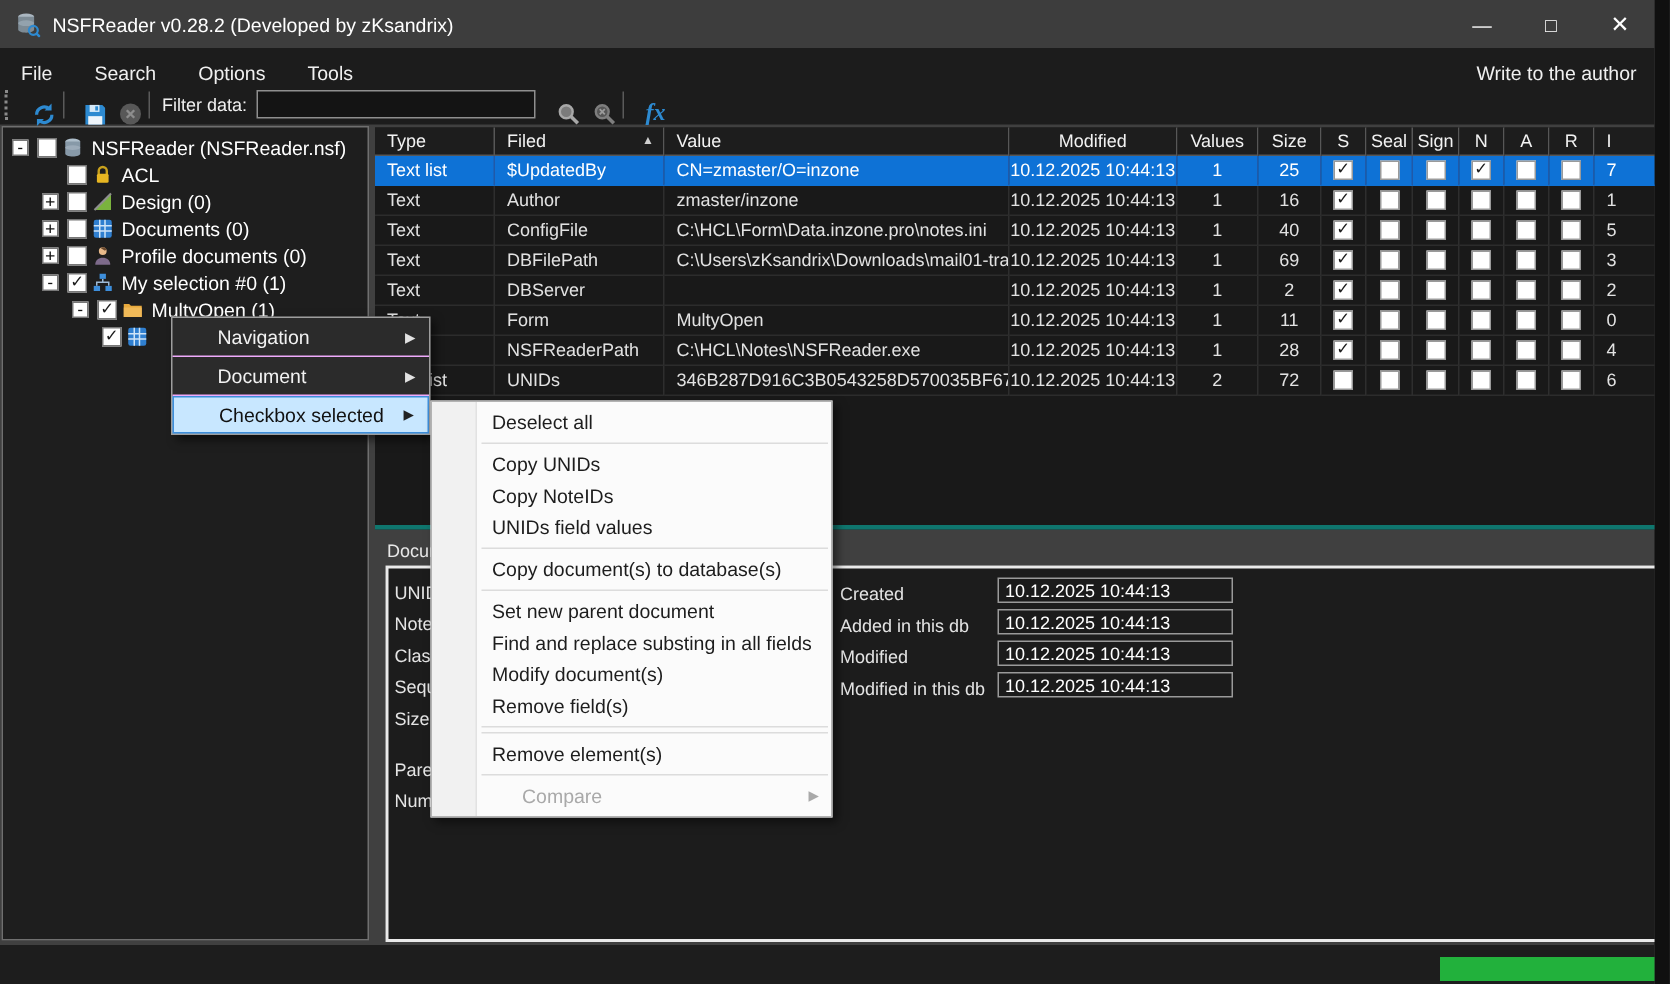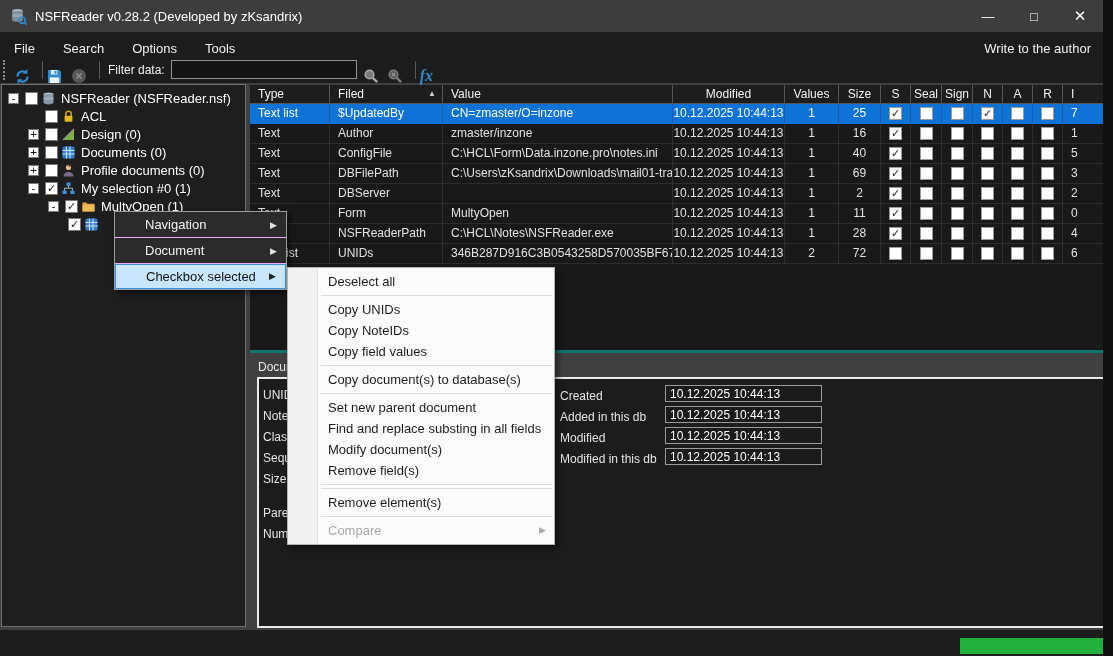--- a/index.html
+++ b/index.html
@@ -20,21 +20,21 @@
   .menubar{position:absolute;left:0;top:32px;width:100%;height:24px;background:#1c1c1c;
            display:flex;align-items:flex-end;font-size:13px;}
   .menubar .mitem{padding:0 14px;color:#f0f0f0;}
   .menubar .mitem:first-child{padding-left:14px;}
   .menubar .mright{margin-left:auto;padding-right:12px;color:#f0f0f0;}
 
   
   .toolbar{position:absolute;left:0;top:56px;width:100%;height:27px;background:#1c1c1c;
            border-bottom:1px solid #3f3f3f;display:flex;align-items:center;font-size:12px;}
   .grip{width:3px;height:20px;border-left:2px dotted #8a8a8a;margin:0 6px 0 3px;}
-  .tbtn{display:flex;align-items:center;justify-content:flex-start;width:24px;height:22px;margin-top:13px;}
+  .tbtn{display:flex;align-items:center;justify-content:flex-end;width:24px;height:22px;margin-top:13px;}
   .tsep{width:1px;height:18px;background:#5a5a5a;margin:0 4px;}
   .filterlabel{color:#f0f0f0;margin:0 6px 0 4px;}
   .filterinput{width:178px;height:17px;background:#141414;border:1px solid #8f8f8f;
                color:#fff;font-size:12px;padding:0 3px;outline:none;}
   .fx{font-family:"Liberation Serif","DejaVu Serif",serif;font-style:italic;font-weight:bold;
       font-size:16px;color:#2d8ad1;}
 
   
   .treepanel{position:absolute;left:1px;top:84px;width:245px;height:543px;background:#1e1e1e;
              border:1px solid #6f6f6f;padding-top:4px;box-sizing:border-box;}
@@ -94,21 +94,21 @@
 
   
   .smenu{position:absolute;left:287px;top:267px;width:268px;background:#fbfbfb;z-index:60;
          border:1px solid #b3b3b3;box-sizing:border-box;padding:3px 0;
          box-shadow:3px 3px 6px rgba(0,0,0,.5);}
   .smenu .gutter{position:absolute;left:0;top:0;bottom:0;width:29px;background:#f1f1f1;
                  border-right:1px solid #e2e2e2;}
   .sitem{position:relative;height:21px;line-height:21px;padding-left:40px;font-size:13px;
          color:#1d1d1d;white-space:nowrap;}
   .ssep{height:1px;background:#dcdcdc;margin:3px 2px 3px 33px;}
-  .sitem.dis{color:#a9a9a9;}
+  .sitem.dis{color:#a9a9a9;margin-left:20px;}
   .sitem .arr{position:absolute;right:8px;top:0;font-size:9px;color:#a9a9a9;}
 </style>
 </head>
 <body>
 
 <div class="window">
 
   <div class="titlebar">
     <span class="appicon">
       <svg viewBox="0 0 16 16" width="17" height="17">
@@ -555,21 +555,21 @@
       <span class="arr">▶</span>
     </div>
   </div>
 
   <div class="smenu">
     <div class="gutter"></div>
     <div class="sitem">Deselect all</div>
     <div class="ssep"></div>
     <div class="sitem">Copy UNIDs</div>
     <div class="sitem">Copy NoteIDs</div>
-    <div class="sitem">Copy field values</div>
+    <div class="sitem">UNIDs field values</div>
     <div class="ssep"></div>
     <div class="sitem">Copy document(s) to database(s)</div>
     <div class="ssep"></div>
     <div class="sitem">Set new parent document</div>
     <div class="sitem">Find and replace substing in all fields</div>
     <div class="sitem">Modify document(s)</div>
     <div class="sitem">Remove field(s)</div>
     <div class="ssep"></div>
     <div class="ssep"></div>
     <div class="sitem">Remove element(s)</div>

